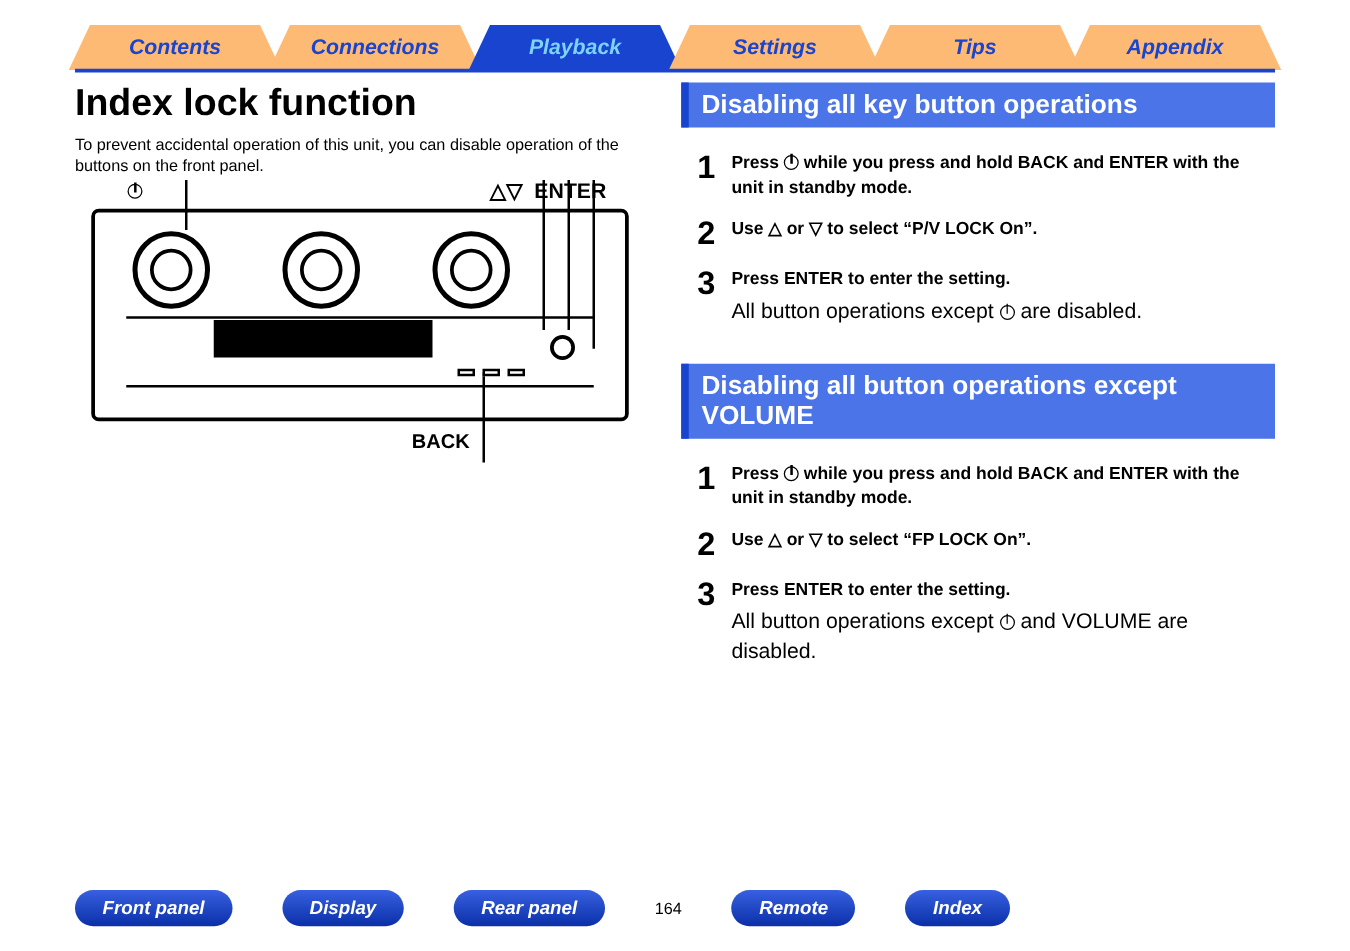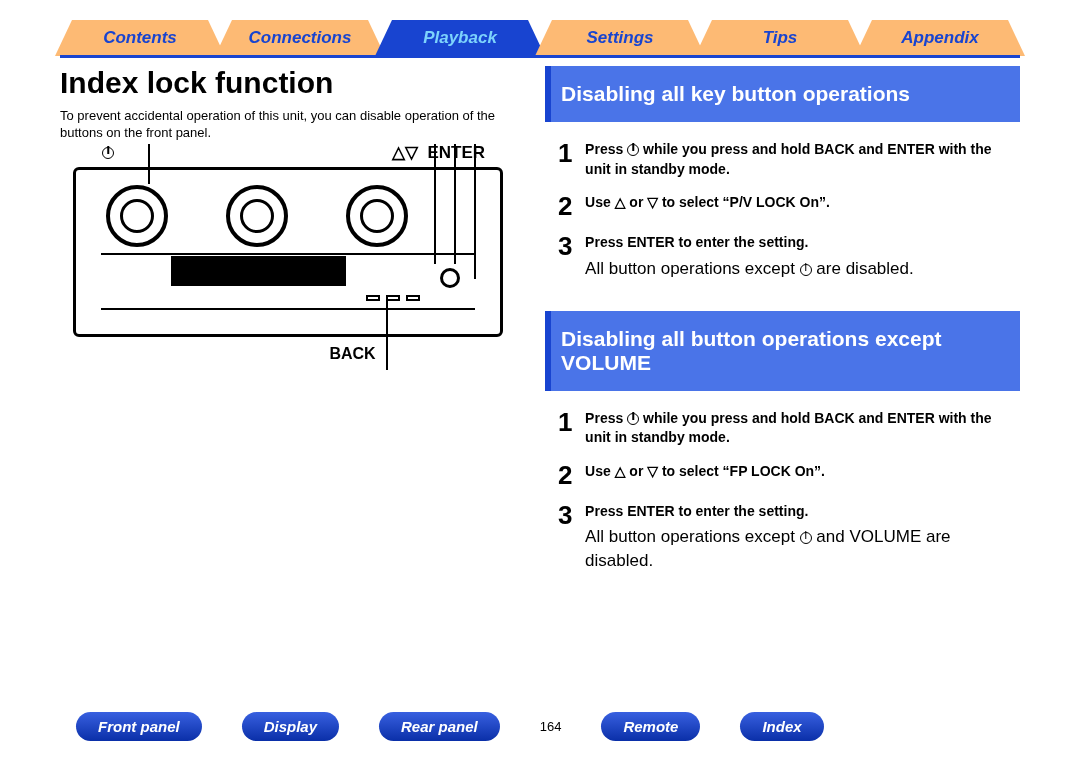--- a/index.html
+++ b/index.html
@@ -107,37 +107,37 @@
   .lead.l2b { left: 378px; top:-26px; height:120px;}
   .lead.l2c { left: 398px; top:-26px; height:135px;}
   .lead.l3 { left: 310px; top:128px; height:72px;}
   .back-label { text-align:center; font-weight:bold; font-size:16px; margin-top:8px; padding-left:130px;}
   
   .section-head {
     background: #4a74e8;
     color: #fff;
     font-size: 21px;
     font-weight: bold;
-    padding: 16px 10px;
+    padding: 6px 10px;
     margin: 0;
     border-left: 6px solid #1844d0;
   }
   .steps { margin: 18px 0 30px 0; }
   .step { display:flex; margin-bottom: 14px; align-items:flex-start;}
   .step-num { font-size: 26px; font-weight:bold; width: 40px; text-align:center; flex-shrink:0; line-height:1;}
   .step-body { font-size: 14px; line-height: 1.4; }
   .step-body .main { font-weight: bold; }
   .step-body .sub { font-weight: normal; margin-top: 4px; font-size:17px;}
   .power-icon { display:inline-block; width:12px; height:12px; border:1.5px solid #000; border-radius:50%; position:relative; vertical-align:-2px;}
   .power-icon::after { content:""; position:absolute; width:1.5px; height:8px; background:#000; left:50%; top:-2px; transform:translateX(-50%);}
   
   .bottomnav {
     position: absolute;
     bottom: 20px;
-    left: 76px;
+    left: 60px;
     display: flex;
     align-items: center;
     gap: 40px;
   }
   .pill {
     background: #1844d0;
     background: linear-gradient(#3860e0, #0a2fa8);
     color: #fff;
     font-weight: bold;
     font-style: italic;

